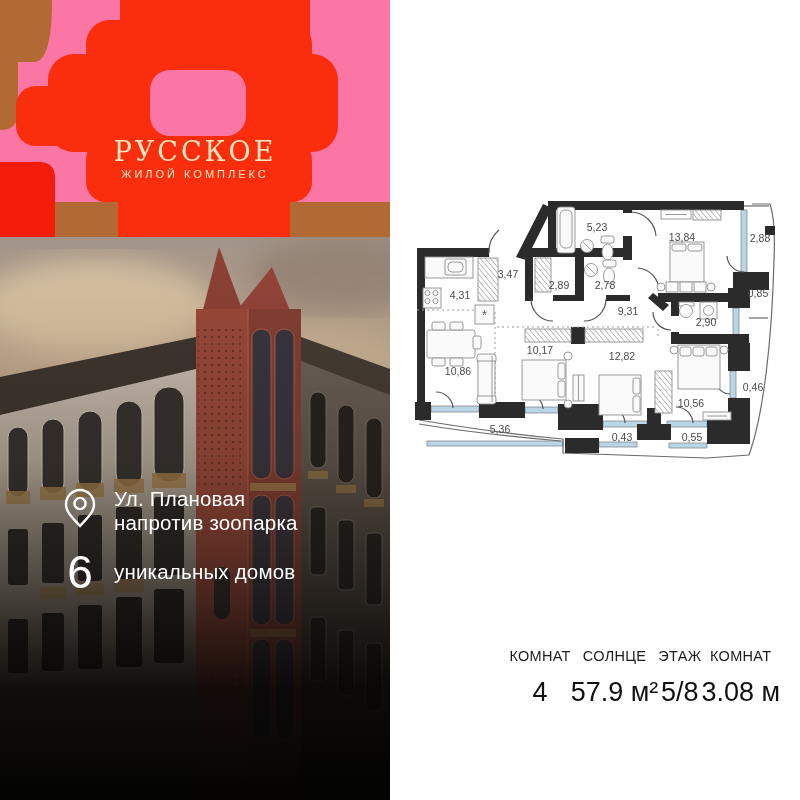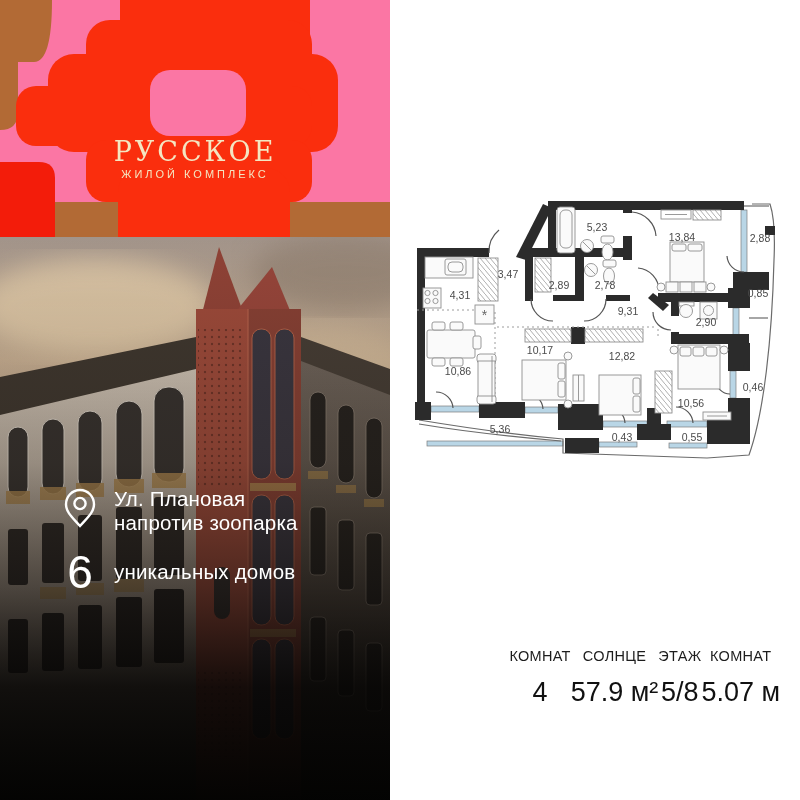--- a/index.html
+++ b/index.html
@@ -403,16 +403,16 @@
     <div class="stat">
       <div class="stat-label">СОЛНЦЕ</div>
       <div class="stat-value">57.9 м²</div>
     </div>
     <div class="stat">
       <div class="stat-label">ЭТАЖ</div>
       <div class="stat-value">5/8</div>
     </div>
     <div class="stat">
       <div class="stat-label">КОМНАТ</div>
-      <div class="stat-value">5.07 м</div>
+      <div class="stat-value">3.08 м</div>
     </div>
   </div>
 </div>
 
 </body></html>

